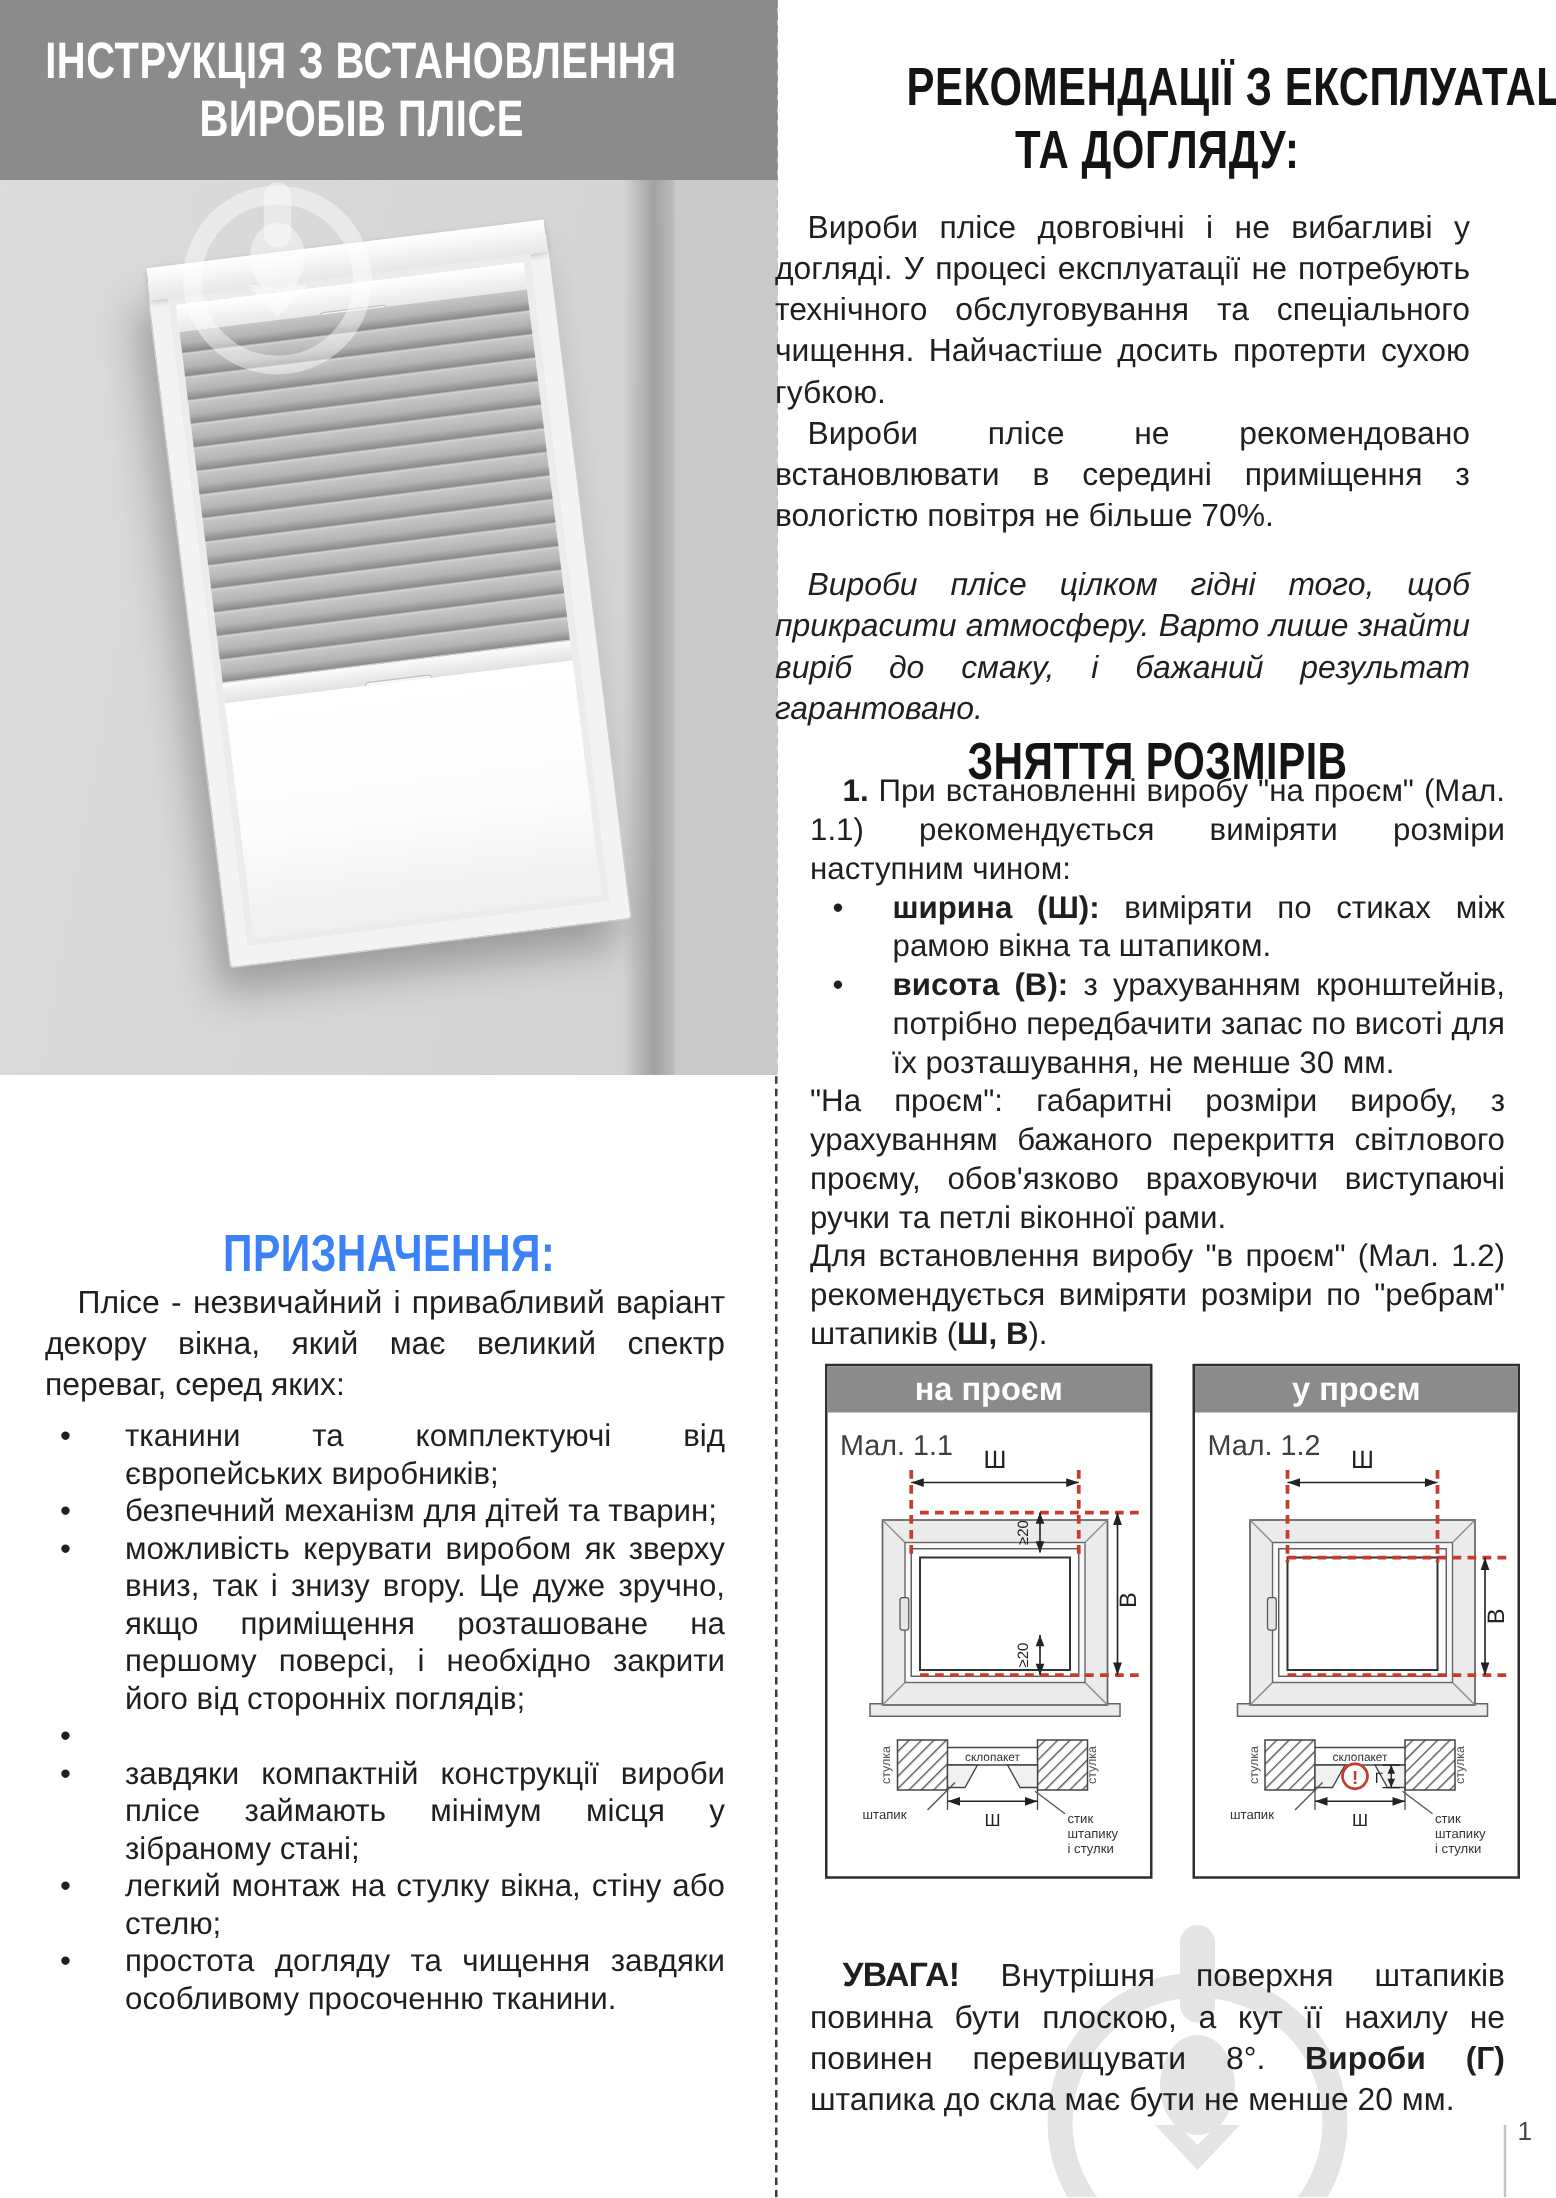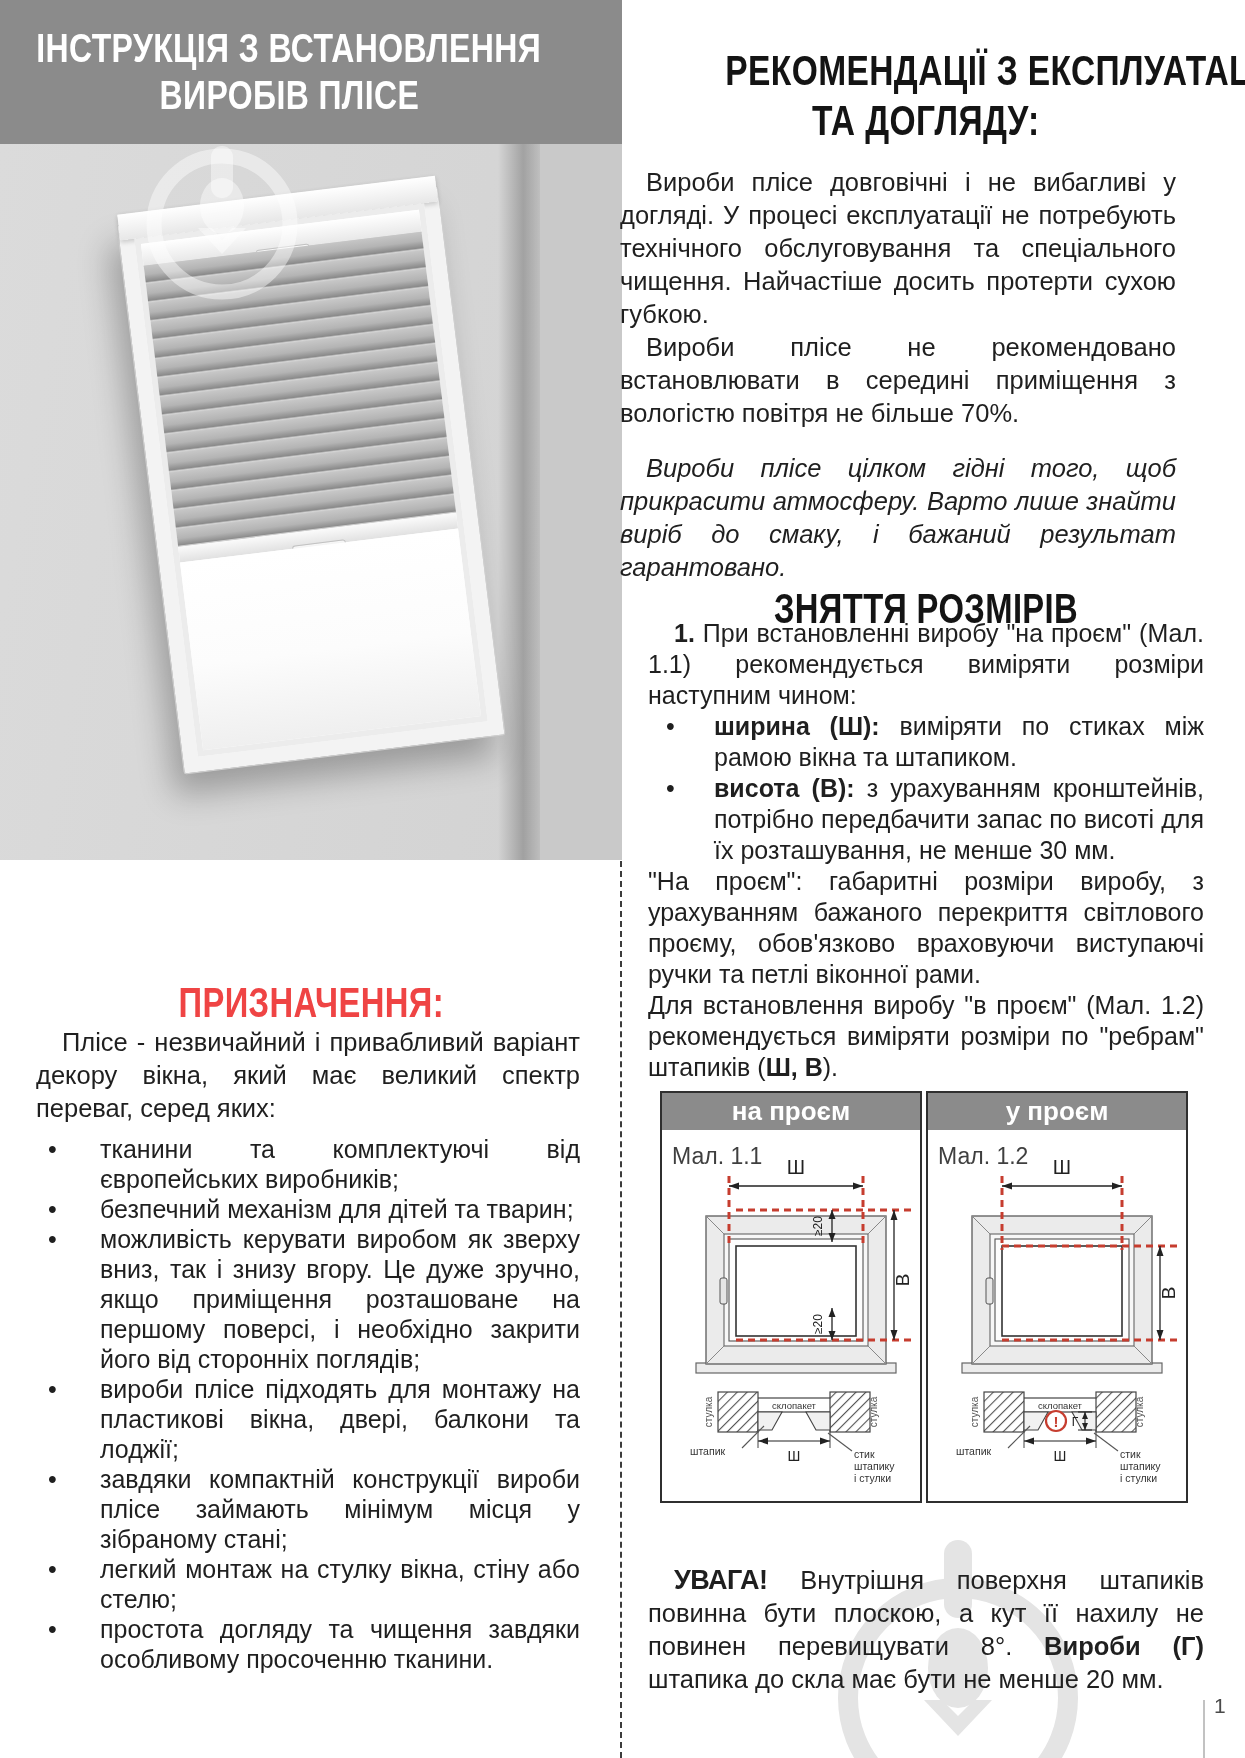--- a/index.html
+++ b/index.html
@@ -60,34 +60,34 @@
   .r-care .p3{margin-top:22px;font-style:italic;}
   .r-h2{position:absolute;left:648px;top:550px;width:556px;text-align:center;
         font-size:42px;line-height:48px;color:#141414;}
   .r-sizing{position:absolute;left:648px;top:618px;width:556px;font-size:25px;line-height:31px;}
   .r-sizing p{margin:0;text-align:justify;}
   .bullet{display:flex;}
   .bullet .dot{flex:0 0 66px;padding-left:18px;box-sizing:border-box;}
   .bullet .txt{flex:1;text-align:justify;}
 
   
-  .figures{position:absolute;left:660px;top:1091px;display:flex;gap:4px;}
+  .figures{position:absolute;left:660px;top:1091px;display:flex;gap:32px;}
   .figbox{width:262px;box-sizing:border-box;border:2px solid #2f2f2f;background:transparent;}
   .figbar{height:37px;background:#8b8b8b;color:#ffffff;font-weight:700;font-size:26px;
           display:flex;align-items:center;justify-content:center;}
   .figbox svg{display:block;}
 
   
   .attention{position:absolute;left:648px;top:1538px;width:556px;font-size:25.5px;
              line-height:33px;text-align:justify;text-indent:26px;}
   .attn-label{font-weight:800;letter-spacing:-0.5px;font-size:27px;}
 
   
   .purpose-h{position:absolute;left:0;top:944px;width:622px;text-align:center;
-             font-size:42px;line-height:48px;color:#ef4444;}
+             font-size:42px;line-height:48px;color:#3b82f6;}
   .purpose-intro{position:absolute;left:36px;top:1026px;width:544px;}
   .purpose-bullets{position:absolute;left:36px;top:1134px;width:544px;
                    font-size:25px;line-height:30px;}
   .purpose-bullets .dot{flex:0 0 64px;padding-left:12px;}
 
   
   .footer-rule{position:absolute;left:1203px;top:1700px;width:2px;height:58px;background:#c2c2c2;}
   .pagenum{position:absolute;left:1214px;top:1694px;font-size:21px;color:#4a4a4a;}
 </style>
 </head>
@@ -146,21 +146,20 @@
     <div class="bullet">
       <span class="dot">•</span>
       <span class="txt">безпечний механізм для дітей та тварин;</span>
       </div>
     <div class="bullet">
       <span class="dot">•</span>
       <span class="txt">можливість керувати виробом як зверху вниз, так і знизу вгору. Це дуже зручно, якщо приміщення розташоване на першому поверсі, і необхідно закрити його від сторонніх поглядів;</span>
       </div>
     <div class="bullet">
       <span class="dot">•</span>
-      <span class="txt">вироби плісе підходять для монтажу на пластикові вікна, двері, балкони та лоджії;</span>
       </div>
     <div class="bullet">
       <span class="dot">•</span>
       <span class="txt">завдяки компактній конструкції вироби плісе займають мінімум місця у зібраному стані;</span>
       </div>
     <div class="bullet">
       <span class="dot">•</span>
       <span class="txt">легкий монтаж на стулку вікна, стіну або стелю;</span>
       </div>
     <div class="bullet">

